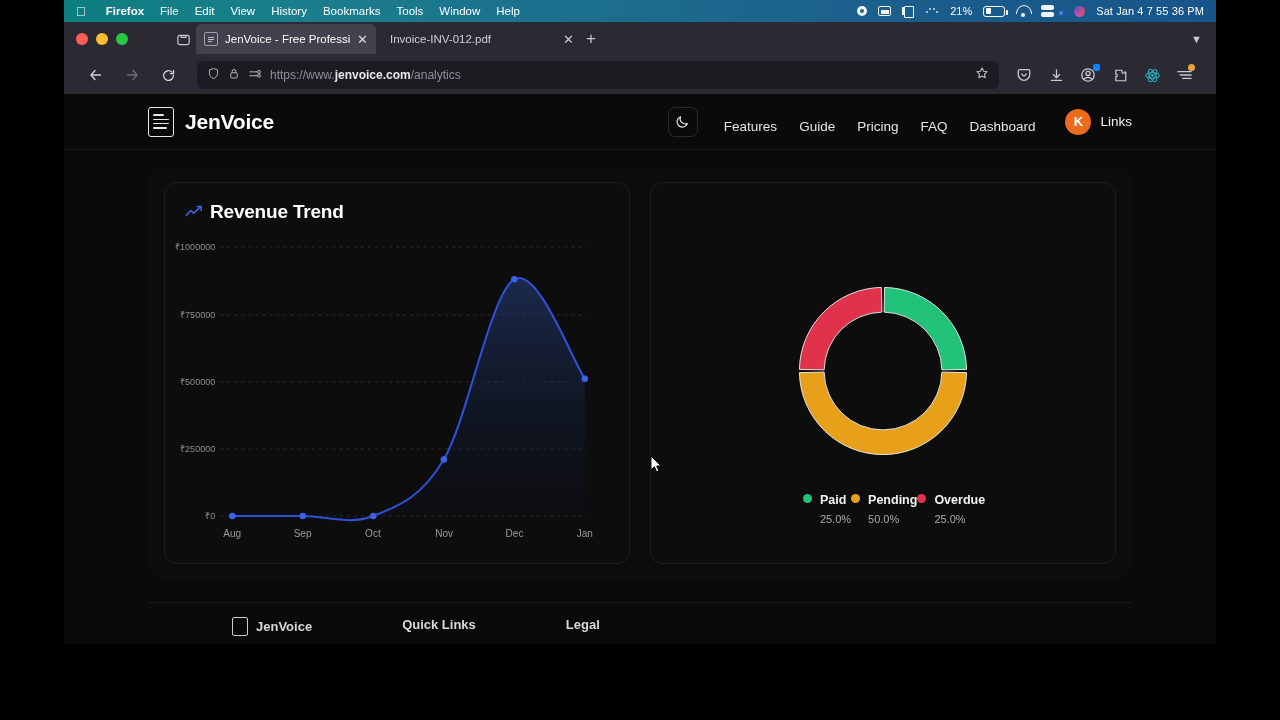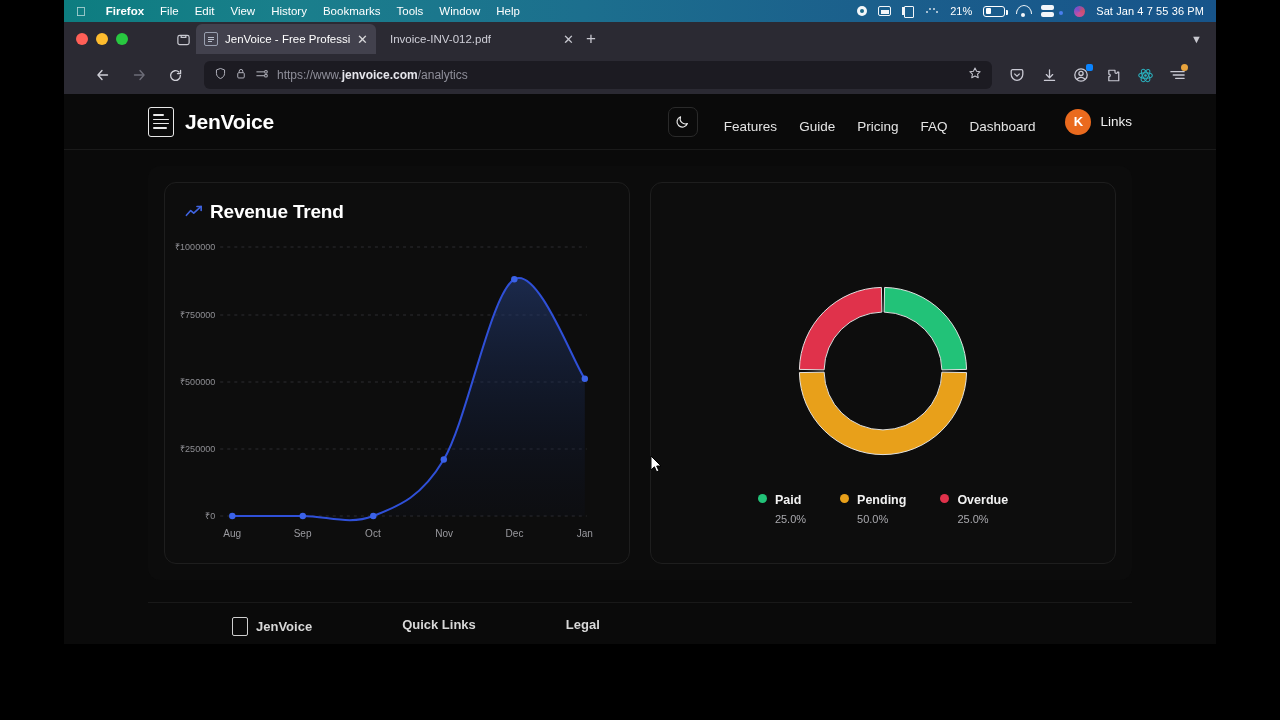--- a/index.html
+++ b/index.html
@@ -49,21 +49,21 @@
   #listall{ width:26px;height:26px;margin-left:36px;display:flex;align-items:center;justify-content:center;border-radius:4px;}
   .tab{ height:30px; display:flex; align-items:center; gap:7px; border-radius:6px 6px 0 0; padding:0 8px; font-size:11.5px; color:#cfcfd8; max-width:180px;}
   .tab.active{ background:#42414d; color:#fff; }
   .tab .favicon{ width:14px;height:14px;border:1px solid #9aa0b0;border-radius:2px;display:flex;align-items:center;justify-content:center;flex:0 0 auto;}
   .tab .tlabel{ overflow:hidden; text-overflow:clip; white-space:nowrap; }
   .tab .tclose{ margin-left:auto; opacity:.8; font-size:13px; line-height:1;}
   .tab2{ padding-left:14px; }
   #newtab{ width:26px;height:26px;display:flex;align-items:center;justify-content:center;color:#c8c8d0;font-size:17px;margin-left:4px;}
   #tabchev{ margin-left:auto; color:#c8c8d0; font-size:11px; padding-right:6px;}
 
-  #navbar{ height:38px; display:flex; align-items:center; gap:6px; padding:0 24px; background:#2b2a33; }
+  #navbar{ height:38px; display:flex; align-items:center; gap:6px; padding:0 17px; background:#2b2a33; }
   .navbtn{ width:30px;height:28px;display:flex;align-items:center;justify-content:center;color:#bfbfc9;border-radius:4px;}
   .navbtn.dim{ color:#6e6e79; }
   #urlbar{ flex:1; height:28px; background:#1c1b22; border-radius:6px; display:flex; align-items:center; gap:8px; padding:0 10px; margin:0 8px; }
   #urlbar .utxt{ font-size:12px; color:#8f8f9a; flex:1; }
   #urlbar .utxt b{ color:#e6e6ec; font-weight:600; }
   .tbicons{ display:flex; align-items:center; gap:10px; padding-right:4px; }
   .tbi{ width:22px;height:22px;display:flex;align-items:center;justify-content:center;color:#c9c9d3;position:relative;}
   .badge-blue{ position:absolute; top:0px; right:-1px; width:7px;height:7px;border-radius:2px;background:#0a84ff;}
   .badge-orange{ position:absolute; top:0px; right:0px; width:7px;height:7px;border-radius:50%;background:#e8a33d;}
 
@@ -88,21 +88,21 @@
   .card{ background:#0d0d0d; border:1px solid #1e1e1e; border-radius:12px; flex:1; min-height:382px; padding:18px 20px; position:relative;}
   .card-title{ display:flex; align-items:center; gap:6px; color:#fff; font-size:19px; font-weight:bold; letter-spacing:-.2px;}
 
   
   #linechart{ position:absolute; left:0; top:52px; width:100%; height:330px; }
   .axlabel{ fill:#8e8e93; font-size:9px; font-family:"Liberation Sans",sans-serif;}
   .xlabel{ fill:#9a9a9f; font-size:10px; font-family:"Liberation Sans",sans-serif; text-anchor:middle;}
 
   
   #donutwrap{ position:absolute; left:0; top:58px; width:100%; height:260px; display:flex; align-items:center; justify-content:center;}
-  #legend{ position:absolute; left:0; bottom:36px; width:100%; display:flex; justify-content:center; gap:34px;}
+  #legend{ position:absolute; left:11px; bottom:36px; width:100%; display:flex; justify-content:center; }
   .lg{ display:flex; gap:8px; align-items:flex-start; }
   .lg .dot{ width:9px;height:9px;border-radius:50%;margin-top:4px;flex:0 0 auto;}
   .lg .lgname{ color:#f2f2f2; font-size:12.5px; font-weight:bold; line-height:1.25;}
   .lg .lgval{ color:#a9a9ae; font-size:11px; line-height:1.3;}
 
   #footer{ margin-top:22px; border-top:1px solid #191919; background:#0a0a0a; height:80px; padding:14px 84px; display:flex; gap:90px; overflow:hidden;}
   .fcol h4{ color:#d8d8d8; font-size:13px; font-weight:bold; }
   .fcol .fbrand{ display:flex; align-items:center; gap:8px;}
   .fcol .flogo{ width:16px;height:19px;border:1.4px solid #cfcfcf;border-radius:2px;}
 

